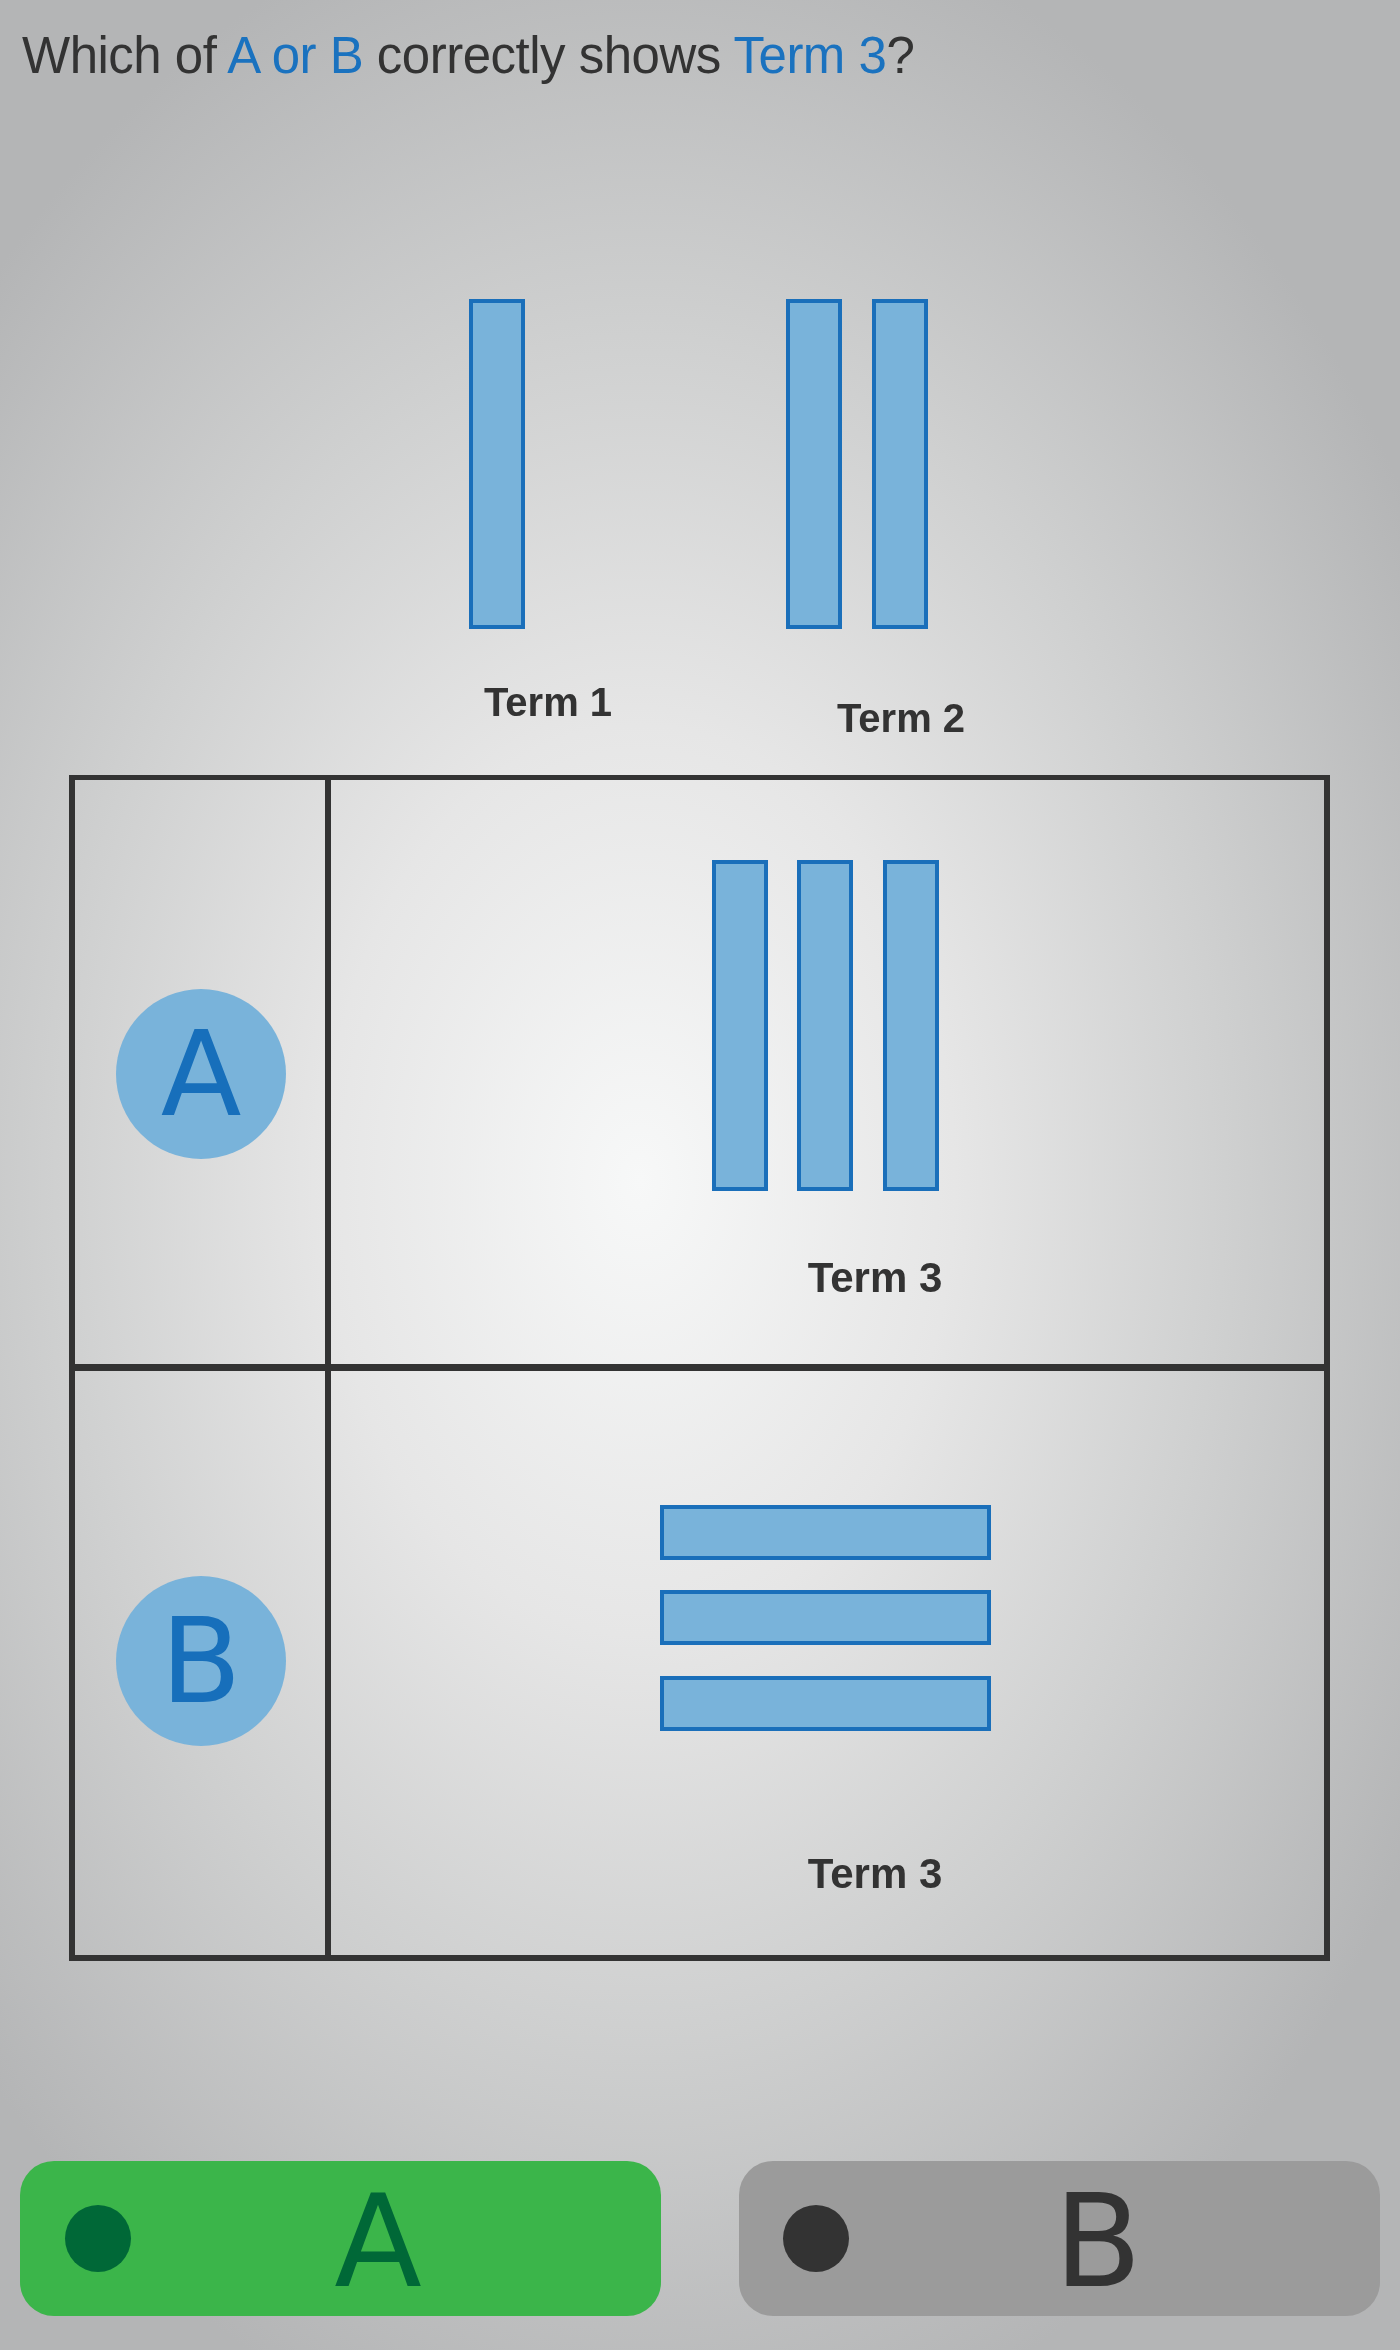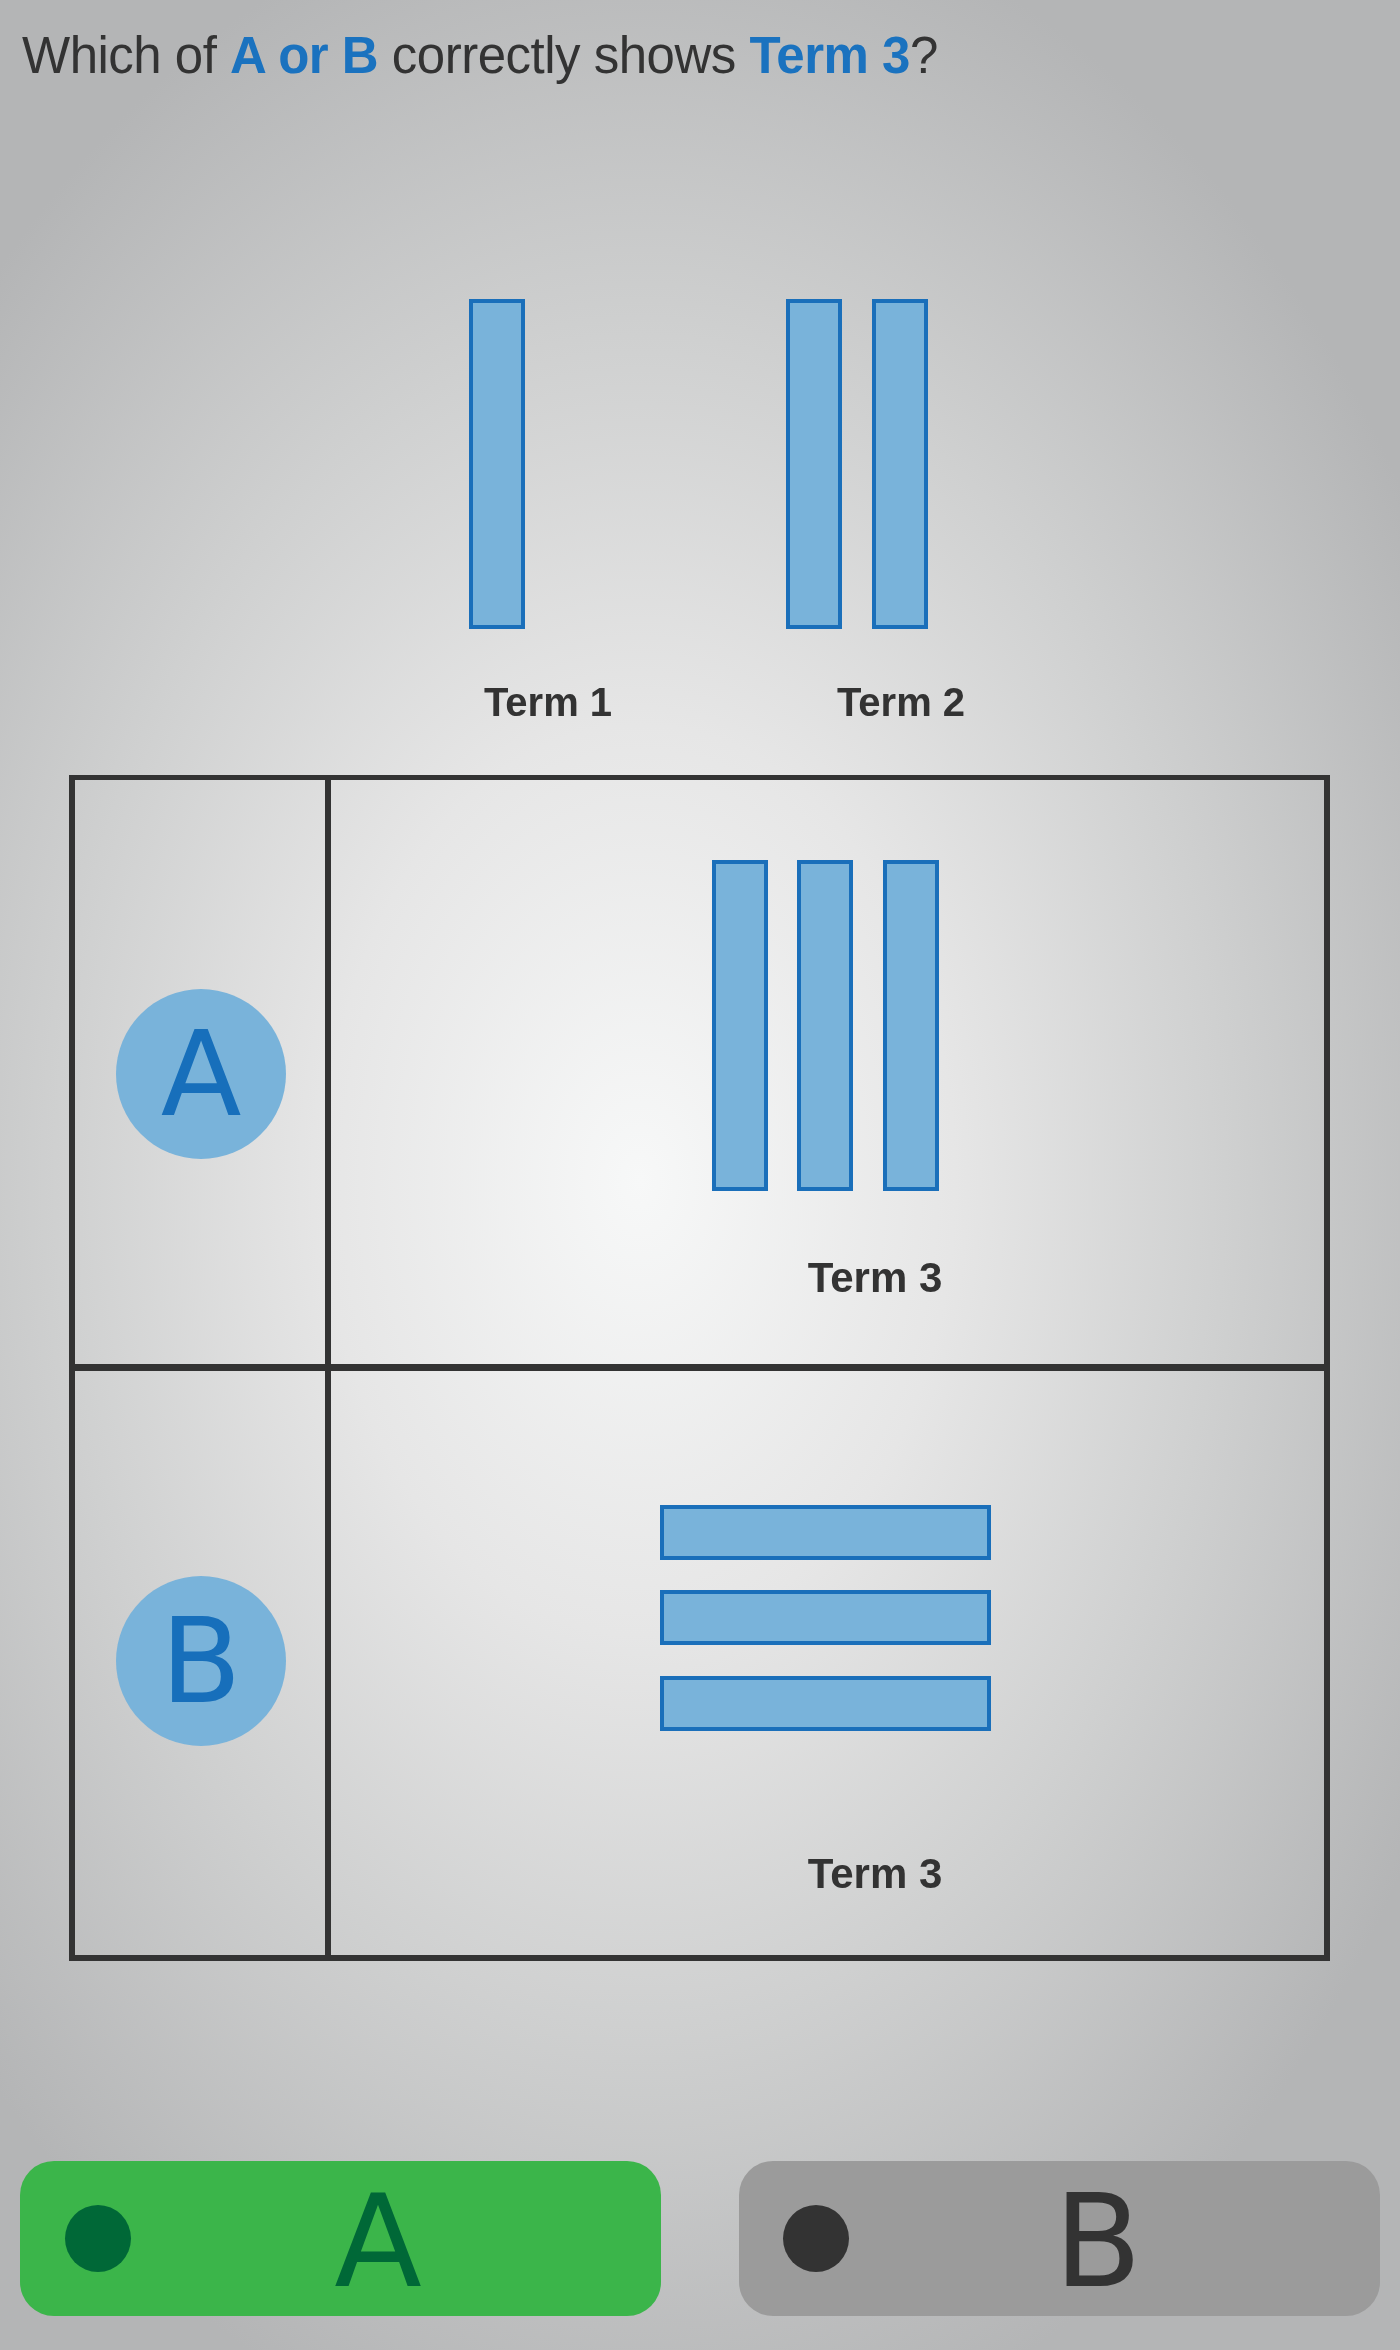--- a/index.html
+++ b/index.html
@@ -6,21 +6,21 @@
   body {
     width:1400px; height:2350px; position:relative; overflow:hidden;
     background: radial-gradient(ellipse 900px 1300px at 640px 1180px, #f7f8f8 0%, #e6e6e6 35%, #cfd0d0 65%, #b4b5b6 100%);
     font-family: "Liberation Sans", sans-serif;
   }
   .abs { position:absolute; }
   .title {
     left:22px; top:26px; font-size:51px; color:#333333; white-space:nowrap;
     letter-spacing:-0.5px;
   }
-  .title .hl { color:#1a72bf; font-weight:bold; }
+  .title .hl { color:#1a72bf; font-weight:normal; }
   .bar {
     position:absolute; box-sizing:border-box;
     background:#79b3da; border:4px solid #1a6fba;
   }
   .term-label {
     position:absolute; font-weight:bold; color:#333333; font-size:40px;
     text-align:center; white-space:nowrap; transform:translateX(-50%);margin-left:48px;
   }
   .grid-line { position:absolute; background:#333333; }
   .circle {
@@ -53,21 +53,21 @@
 <div class="abs title"><span>Which of </span><span class="hl">A or B</span><span> correctly shows </span><span class="hl">Term 3</span><span>?</span></div>
 
 <div>
   <div class="bar" style="left:469px; top:299px; width:56px; height:330px;"></div>
   <div class="term-label" style="left:500px; top:680px;">Term 1</div>
 </div>
 
 <div>
   <div class="bar" style="left:786px; top:299px; width:56px; height:330px;"></div>
   <div class="bar" style="left:872px; top:299px; width:56px; height:330px;"></div>
-  <div class="term-label" style="left:853px; top:680px;">Term 2</div>
+  <div class="term-label" style="left:853px; top:696px;">Term 2</div>
 </div>
 
 <div>
   <div class="grid-line" style="left:69px; top:775px; width:1261px; height:5px;"></div>
   <div class="grid-line" style="left:69px; top:1955px; width:1261px; height:6px;"></div>
   <div class="grid-line" style="left:69px; top:775px; width:6px; height:1186px;"></div>
   <div class="grid-line" style="left:1324px; top:775px; width:6px; height:1186px;"></div>
   <div class="grid-line" style="left:325px; top:775px; width:6px; height:1186px;"></div>
   <div class="grid-line" style="left:69px; top:1364px; width:1261px; height:7px;"></div>
 

